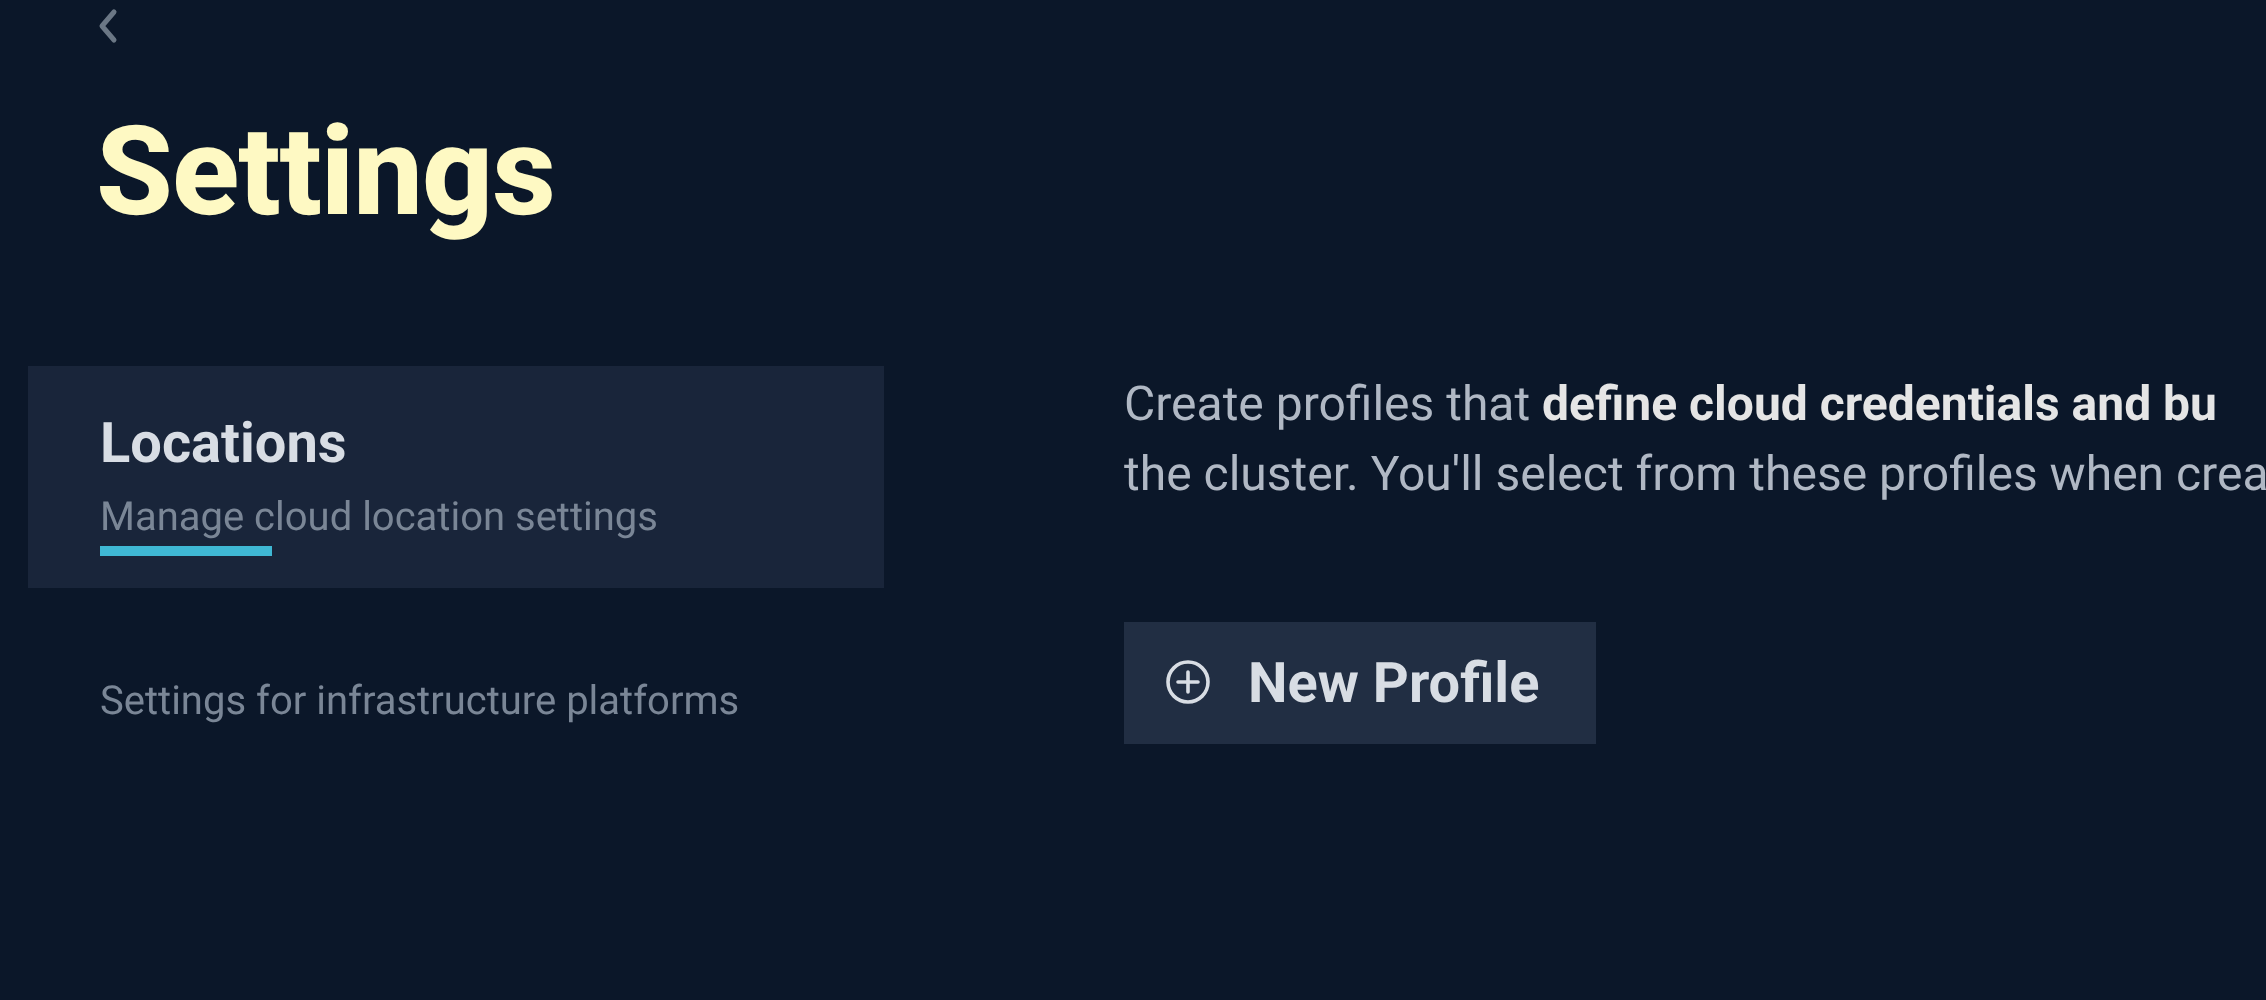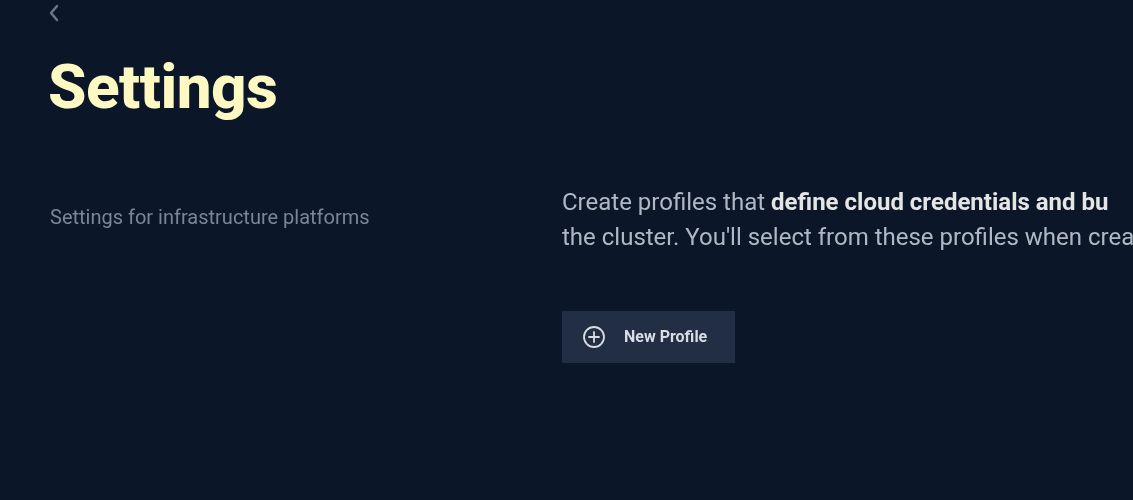--- a/index.html
+++ b/index.html
@@ -102,21 +102,21 @@
     .new-profile-btn {
       margin-top: 56px;
       display: inline-flex;
       align-items: center;
       gap: 18px;
       background-color: #212e43;
       border: none;
       padding: 14px 28px 14px 20px;
       cursor: pointer;
       color: #d8dde4;
-      font-size: 16px;
+      font-size: 28px;
       font-weight: 700;
       font-family: inherit;
     }
     .plus-icon {
       display: flex;
       align-items: center;
       justify-content: center;
     }
   </style>
 </head>
@@ -127,20 +127,24 @@
     <svg width="12" height="18" viewBox="0 0 12 18" fill="none">
       <path d="M9 2L3 9L9 16" stroke="#6b7785" stroke-width="2.5" stroke-linecap="round" stroke-linejoin="round"></path>
     </svg>
   </span>
 </div>
 
 <h1 class="page-title">Settings</h1>
 
 <div class="content">
   <div class="sidebar">
+    <div class="sidebar-item active">
+      <div class="sidebar-item-title">Locations</div>
+      <div class="sidebar-item-desc">Manage cloud location settings</div>
+    </div>
     <div class="sidebar-item">
       <div class="sidebar-item-desc">Settings for infrastructure platforms</div>
     </div>
   </div>
 
   <div class="main">
     <div class="section-desc">
       <span>Create profiles that </span><span class="bold">define cloud credentials and bu</span><br>
       <span>the cluster. You'll select from these profiles when crea</span>
     </div>

